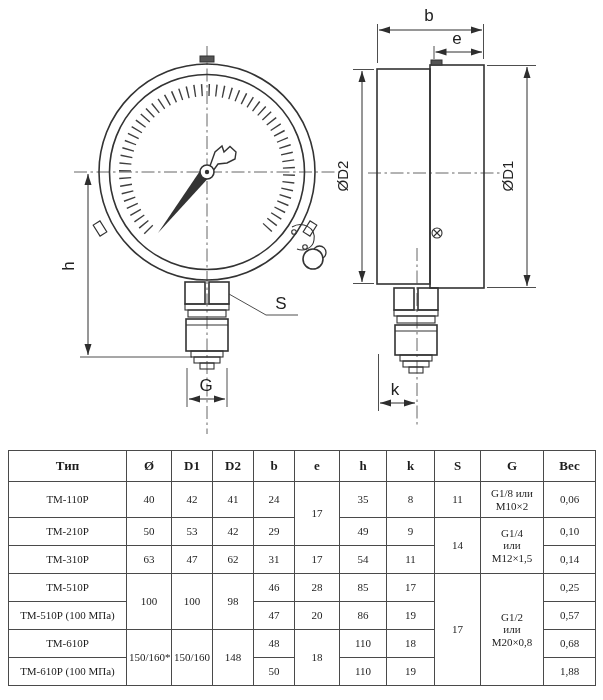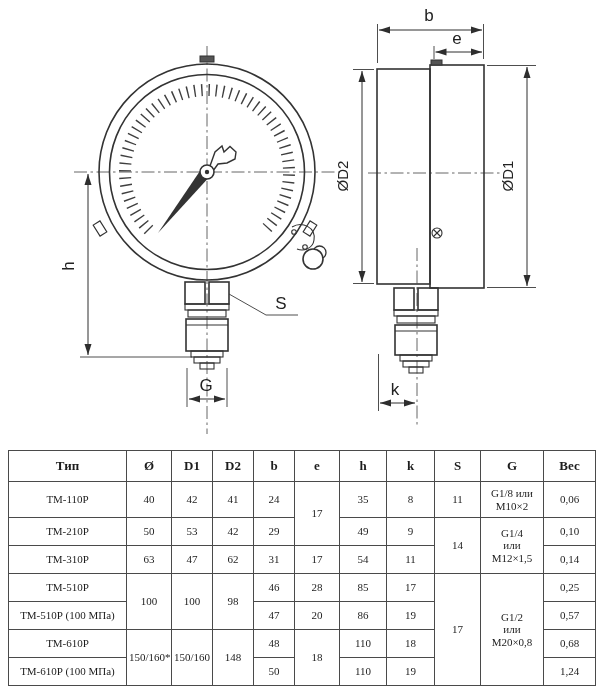--- a/index.html
+++ b/index.html
@@ -266,18 +266,18 @@
       <td rowspan="2">18</td>
       <td>110</td>
       <td>18</td>
       <td>0,68</td>
     </tr>
     <tr class="rn">
       <td>ТМ-610Р (100 МПа)</td>
       <td>50</td>
       <td>110</td>
       <td>19</td>
-      <td>1,24</td>
+      <td>1,88</td>
     </tr>
   </tbody>
     </table>
 
 </div>
 
 </body></html>

